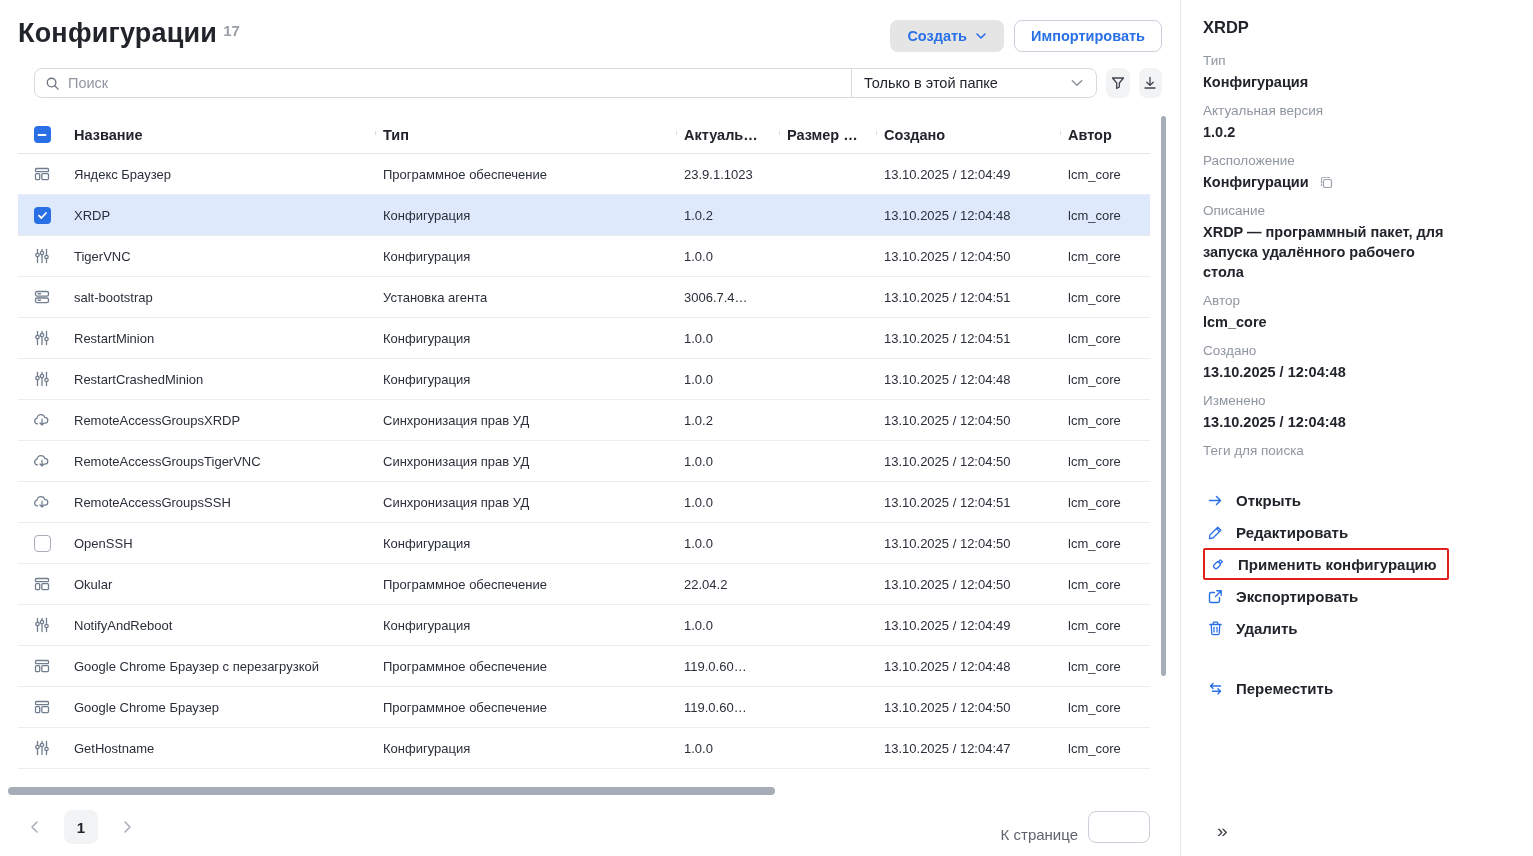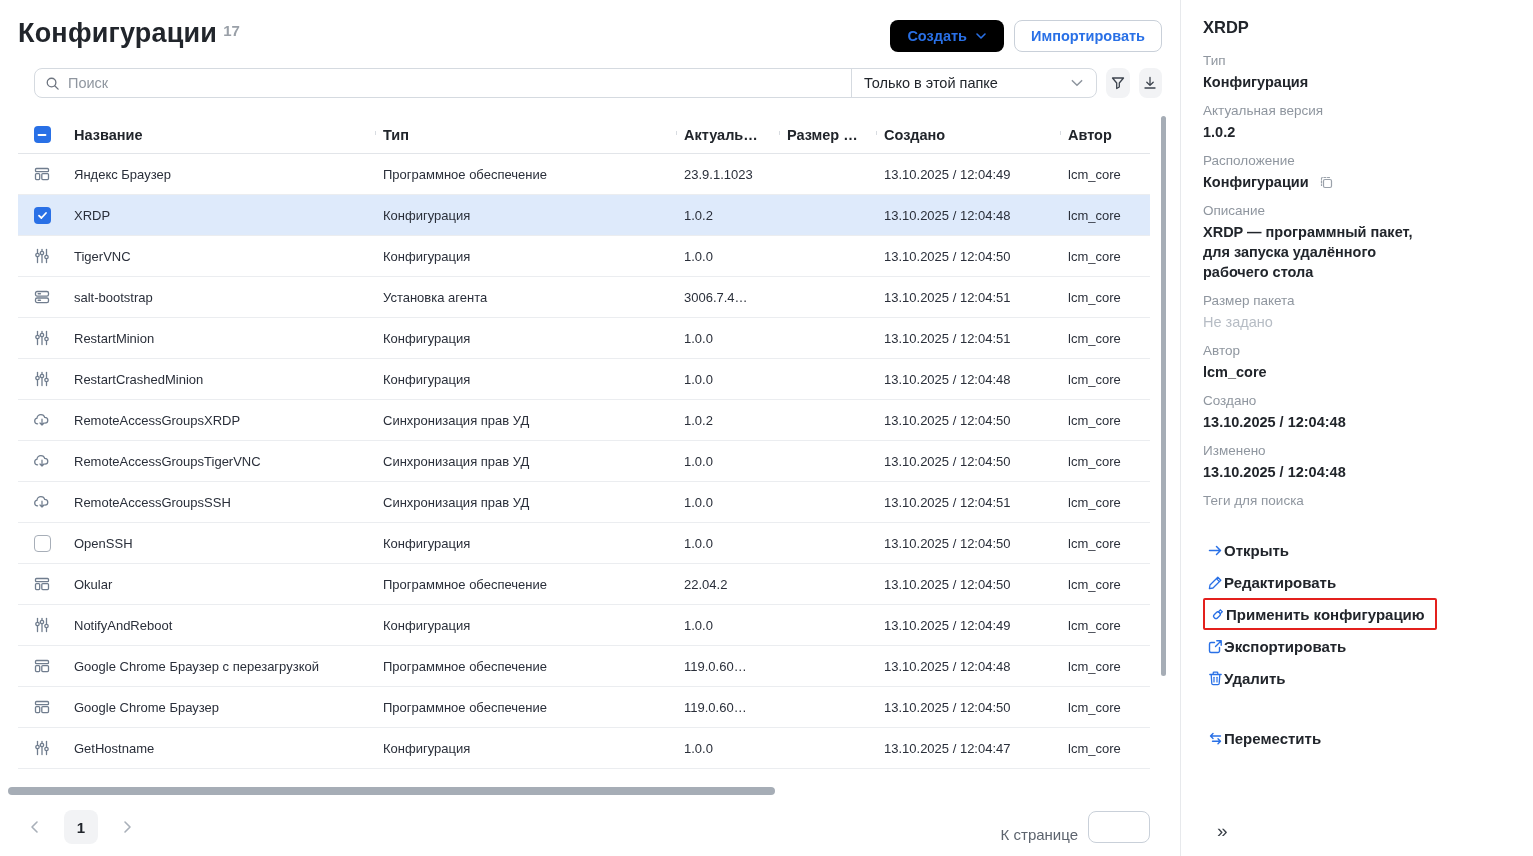--- a/index.html
+++ b/index.html
@@ -6,21 +6,21 @@
   html,body { width:1533px; height:856px; background:#fff; font-family:"Liberation Sans", sans-serif; color:#21252b; overflow:hidden; }
   .app { display:flex; width:1424px; height:856px; }
 
   
   .main { width:1180px; position:relative; padding:0 0 0 18px; }
   .main-header { display:flex; justify-content:space-between; align-items:flex-start; padding:18px 18px 0 0; }
   .page-title { font-size:27px; font-weight:bold; letter-spacing:.2px; }
   .page-count { font-size:15px; color:#9aa0a8; font-weight:bold; vertical-align:super; margin-left:6px; }
   .hdr-buttons { display:flex; gap:10px; margin-top:2px; }
   .btn { display:inline-flex; align-items:center; gap:8px; height:32px; padding:0 16px; border-radius:8px; font-size:14.5px; font-weight:bold; color:#2970e6; cursor:pointer; border:1px solid transparent; }
-  .btn-soft { background:#000000;align-items:center; }
+  .btn-soft { background:#e5e5e5;align-items:center; }
   .btn-outline { background:#fff; border-color:#c9d0d9; }
 
   .toolbar { display:flex; align-items:center; margin-top:16px; padding-right:18px;padding-left:16px; }
   .search-group { display:flex; flex:0 0 auto; width:1063px; height:30px; border:1px solid #d5dae0; border-radius:8px; overflow:hidden; background:#fff; }
   .search-box { display:flex; align-items:center; gap:8px; padding:0 10px; flex:1 1 auto; }
   .search-box input { border:none; outline:none; font-size:14.5px; width:100%; color:#21252b; font-family:inherit; }
   .search-box input::placeholder { color:#8f969f; }
   .folder-select { display:flex; align-items:center; justify-content:space-between; width:245px; border-left:1px solid #d5dae0; padding:0 12px; font-size:14.5px; color:#21252b; cursor:pointer; }
   .icon-btn { width:30px; height:30px; margin-left:9px; border-radius:8px; background:#f2f3f5; display:flex; align-items:center; justify-content:center; cursor:pointer; }
 
@@ -51,21 +51,21 @@
 
   
   .panel { width:353px; border-left:1px solid #e7e9ec; position:relative; padding:18px 20px 0 22px; }
   .panel-title { font-size:16.5px; font-weight:bold; margin-bottom:16px; }
   .field { margin-bottom:11px; }
   .f-label { font-size:13.5px; color:#8f969f; margin-bottom:4px; }
   .f-value { font-size:14.5px; font-weight:bold; color:#21252b; line-height:1.38; }
   .f-value.muted { color:#b6bcc4; font-weight:normal; }
   .loc-line { display:flex; align-items:center; gap:10px; }
   .actions { margin-top:26px; }
-  .action { display:flex; align-items:center; height:32px; font-size:15px; font-weight:bold; color:#21252b; cursor:pointer; padding:0 6px 0 4px; }
+  .action { display:flex; align-items:center; gap:12px; height:32px; font-size:15px; font-weight:bold; color:#21252b; cursor:pointer; padding:0 6px 0 4px; }
   .action .aicon { width:17px; height:17px; color:#2970e6; flex:0 0 auto; display:flex; }
   .action.flagged { border:2px solid #e3201d; border-radius:2px; width:max-content; padding-right:10px; }
   .action-gap { height:28px; }
   .collapse-btn { position:absolute; left:36px; bottom:14px; font-size:19px; color:#3a4048; cursor:pointer; }
 </style>
 </head>
 <body>
 
 <div class="app">
 
@@ -439,24 +439,20 @@
                 <path d="M10.5 2.5h-7a1 1 0 0 0-1 1v7" fill="none" stroke="#9aa1aa" stroke-width="1.2" stroke-dasharray="2 1.6" stroke-linecap="round"></path>
               </svg>
             </span>
           </div>
         </div>
         <div class="field">
           <div class="f-label">Описание</div>
           <div class="f-value">XRDP — программный пакет, для запуска удалённого рабочего стола</div>
         </div>
         <div class="field">
-          <div class="f-label">Размер пакета</div>
-          <div class="f-value muted">Не задано</div>
-        </div>
-        <div class="field">
           <div class="f-label">Автор</div>
           <div class="f-value">lcm_core</div>
         </div>
         <div class="field">
           <div class="f-label">Создано</div>
           <div class="f-value">13.10.2025 / 12:04:48</div>
         </div>
         <div class="field">
           <div class="f-label">Изменено</div>
           <div class="f-value">13.10.2025 / 12:04:48</div>

